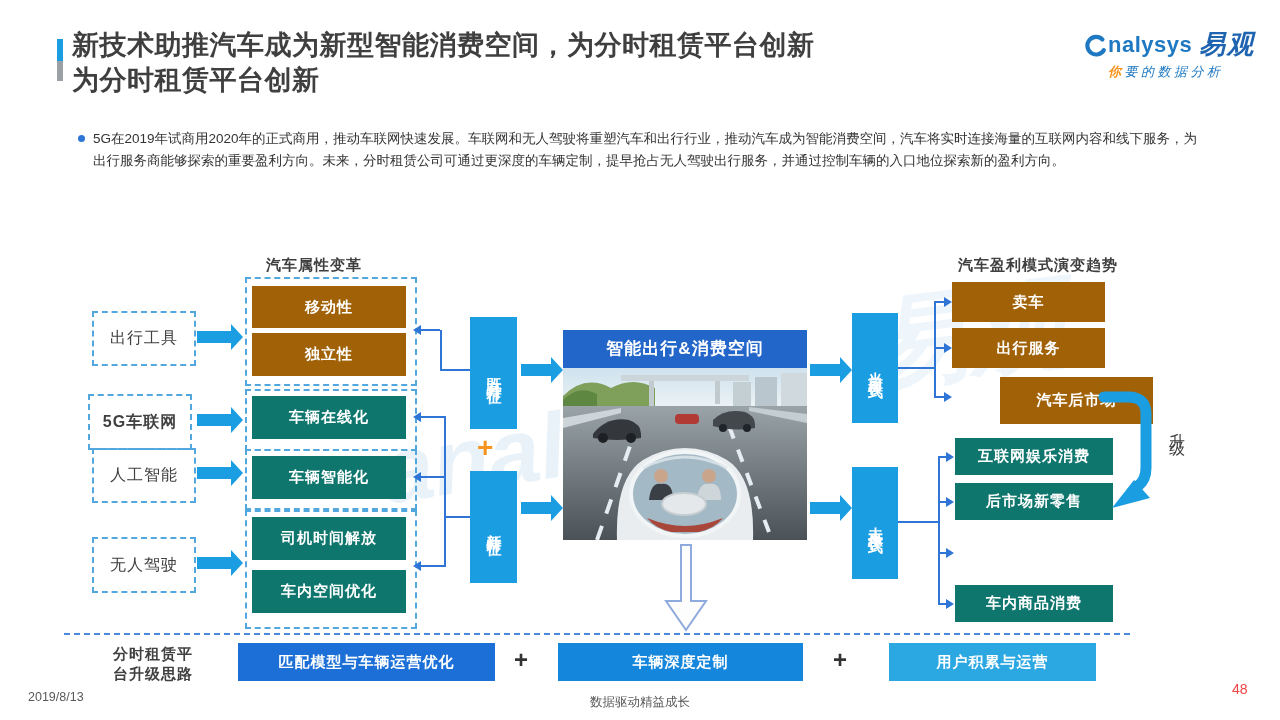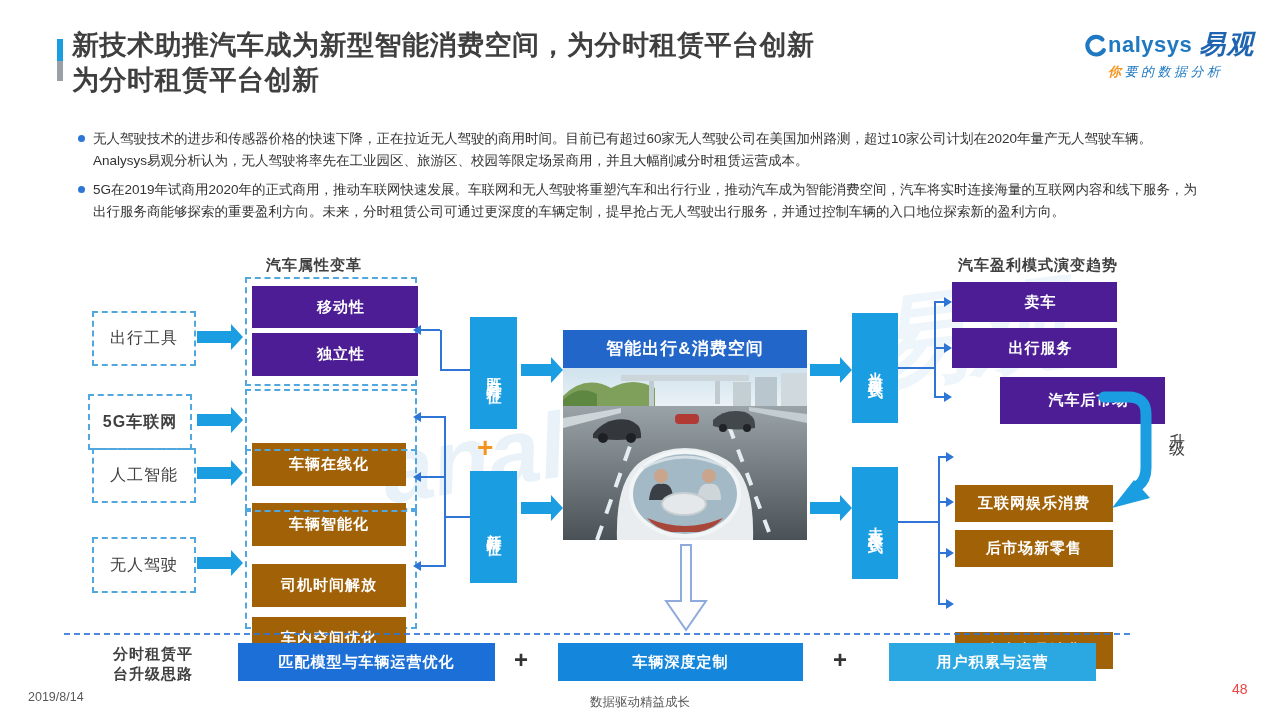--- a/index.html
+++ b/index.html
@@ -26,22 +26,22 @@
 
   
   .wm{color:rgba(41,125,200,.10);font-style:italic;font-weight:bold;pointer-events:none;}
 
   
   .sec-h{font-size:15px;font-weight:bold;color:#3f3f3f;letter-spacing:1px;}
   .dashbox{border:2px dashed #53a7df;background:transparent;}
   .lblbox{border:2px dashed #53a7df;display:flex;align-items:center;justify-content:center;
           font-size:16px;color:#404040;letter-spacing:1px;}
   .obox{display:flex;align-items:center;justify-content:center;color:#fff;font-size:15px;font-weight:600;letter-spacing:1px;}
-  .o-dark{background:#4c1d95;padding-left:12px;}
-  .o-yellow{background:#a16207;margin-top:47px;}
+  .o-dark{background:#a16207;}
+  .o-yellow{background:#0f766e;}
   .vbox{background:#1b9de2;color:#fff;font-size:15px;font-weight:600;display:flex;align-items:center;justify-content:center;
         writing-mode:vertical-lr;text-orientation:upright;letter-spacing:4px;}
   .barrow{position:absolute;height:26px;}
   .barrow .shaft{position:absolute;left:0;top:7px;bottom:7px;right:11px;background:#1b9de2;}
   .barrow .head{position:absolute;right:0;top:0;width:0;height:0;border-top:13px solid transparent;
                 border-bottom:13px solid transparent;border-left:12px solid #1b9de2;}
   .hline{position:absolute;height:2px;background:#2e75d6;}
   .vline{position:absolute;width:2px;background:#2e75d6;}
   .lhead{position:absolute;width:0;height:0;border-top:5px solid transparent;border-bottom:5px solid transparent;
          border-right:8px solid #2e75d6;}
@@ -78,24 +78,20 @@
       <svg width="26" height="26" viewBox="0 0 28 28">
         <path d="M22,8 A9.5,9.5 0 1 0 23.5,19.5" fill="none" stroke="#1f79c2" stroke-width="4.5" stroke-linecap="round"></path>
       </svg>
       <span class="logo-latin">nalysys</span>
       <span class="logo-cn">易观</span>
     </div>
     <div class="logo-tag"><span class="first">你</span><span>要的数据分析</span></div>
   </div>
 
   <div class="abs bullets">
-    <div class="bullet">
-      <span class="dot"></span>
-      <span class="btxt">无人驾驶技术的进步和传感器价格的快速下降，正在拉近无人驾驶的商用时间。目前已有超过60家无人驾驶公司在美国加州路测，超过10家公司计划在2020年量产无人驾驶车辆。Analysys易观分析认为，无人驾驶将率先在工业园区、旅游区、校园等限定场景商用，并且大幅削减分时租赁运营成本。</span>
-    </div>
     <div class="bullet">
       <span class="dot"></span>
       <span class="btxt">5G在2019年试商用2020年的正式商用，推动车联网快速发展。车联网和无人驾驶将重塑汽车和出行行业，推动汽车成为智能消费空间，汽车将实时连接海量的互联网内容和线下服务，为出行服务商能够探索的重要盈利方向。未来，分时租赁公司可通过更深度的车辆定制，提早抢占无人驾驶出行服务，并通过控制车辆的入口地位探索新的盈利方向。</span>
     </div>
   </div>
 
   <div class="abs sec-h" style="left:266px;top:256px;">汽车属性变革</div>
   <div class="abs sec-h" style="left:922px;top:256px;margin-left:36px;">汽车盈利模式演变趋势</div>
 
   <div class="abs lblbox" style="left:92px;top:311px;width:100px;height:51px;">出行工具</div>
@@ -264,17 +260,17 @@
   <div class="abs strategy-label" style="left:100px;top:644px;width:106px;">
     <div>分时租赁平</div>
     <div>台升级思路</div>
   </div>
   <div class="abs stepbox" style="left:238px;top:643px;width:257px;height:38px;background:#1b6fd6;">匹配模型与车辆运营优化</div>
   <div class="abs plus-dark" style="left:514px;top:646px;">+</div>
   <div class="abs stepbox" style="left:558px;top:643px;width:245px;height:38px;background:#1486dc;">车辆深度定制</div>
   <div class="abs plus-dark" style="left:833px;top:646px;">+</div>
   <div class="abs stepbox" style="left:889px;top:643px;width:207px;height:38px;background:#2ba7e2;">用户积累与运营</div>
 
-  <div class="abs foot" style="left:28px;top:690px;">2019/8/14</div>
+  <div class="abs foot" style="left:28px;top:690px;">2019/8/13</div>
   <div class="abs foot" style="left:540px;top:694px;width:200px;text-align:center;">数据驱动精益成长</div>
   <div class="abs pageno" style="left:1232px;top:681px;">48</div>
 
 </div>
 
 </body></html>

